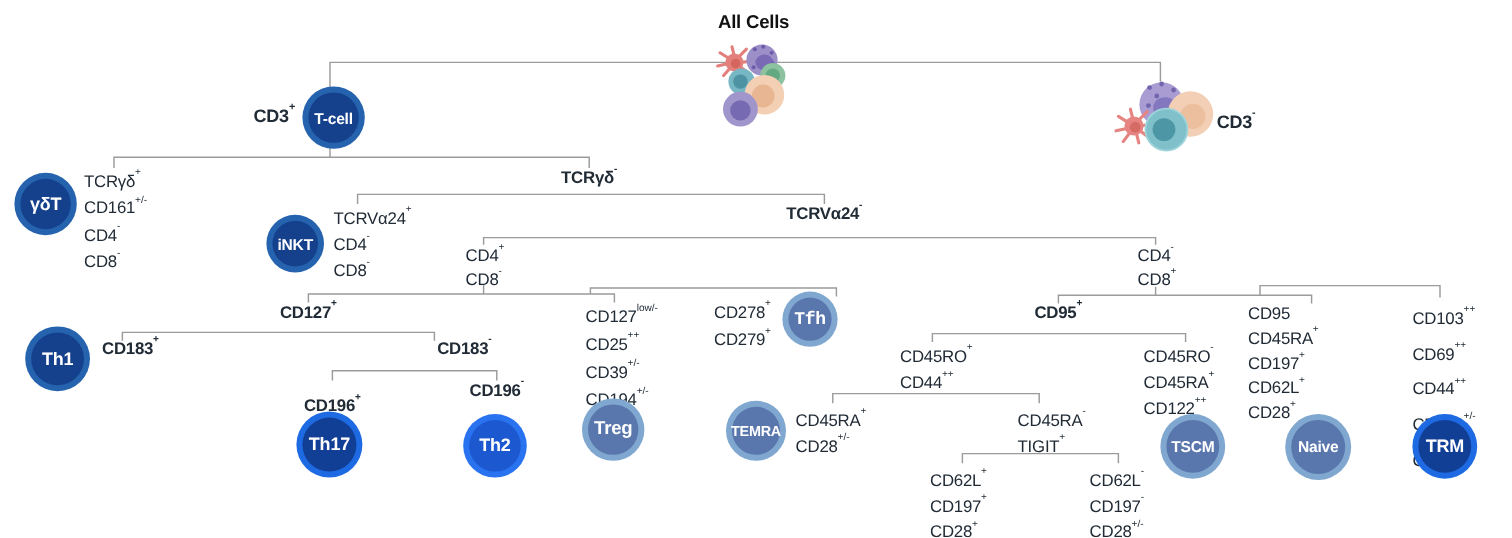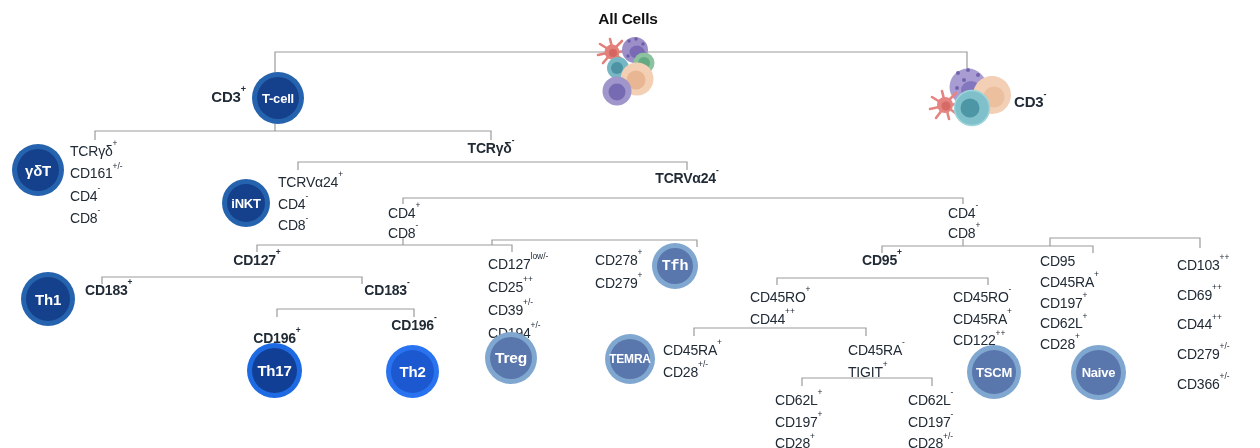--- a/index.html
+++ b/index.html
@@ -269,14 +269,17 @@
     </div>
   <div class="node n-temra" style="--outer: #7fa7d0; --core: #5a77ad;">
       <span class="nl fs12">TEMRA</span>
     </div>
   <div class="node n-tscm" style="--outer: #7fa7d0; --core: #5a77ad;">
       <span class="nl fs13">TSCM</span>
     </div>
   <div class="node n-naive" style="--outer: #7fa7d0; --core: #5a77ad;">
       <span class="nl fs13">Naive</span>
     </div>
+  <div class="node n-trm" style="--outer: #1d6ae2; --core: #123f96;">
+      <span class="nl fs15">TRM</span>
+    </div>
 
 </div>
 
 </body></html>

